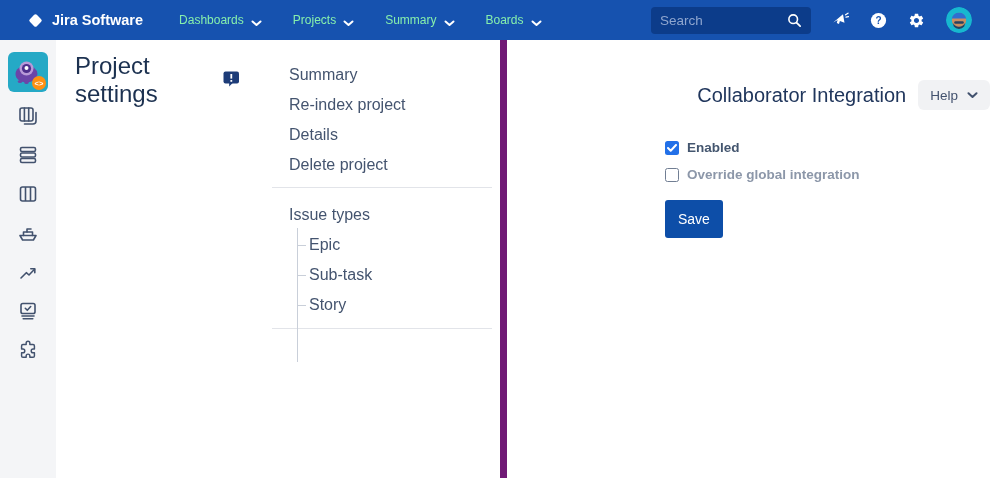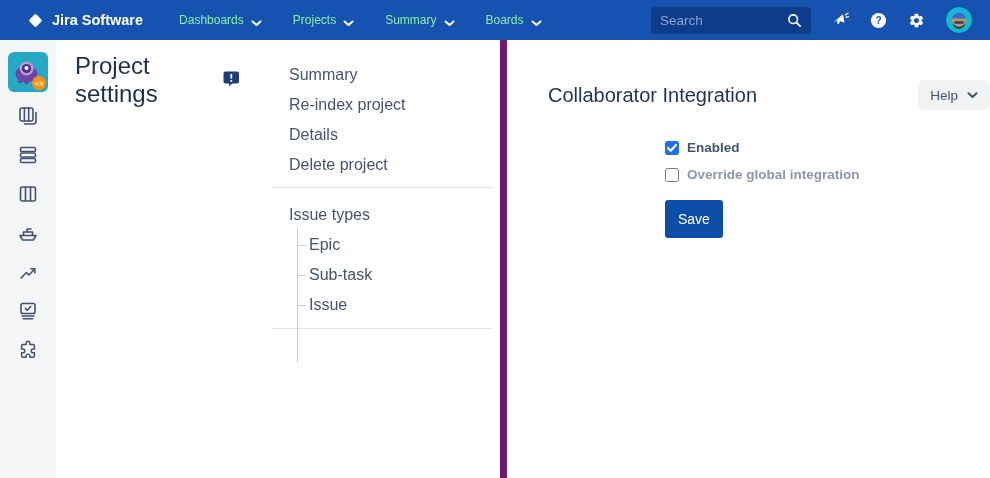--- a/index.html
+++ b/index.html
@@ -40,21 +40,21 @@
   .nav-divider { height:1px; background:#e2e4e9; margin:7px 8px 12px 2px; }
   .nav-divider.bottom { margin:8px 8px 0 2px; }
   .tree { position:relative; }
   .tree::before { content:''; position:absolute; left:27px; top:-2px; height:134px; width:1px; background:#c9cfd9; }
   .tree .nav-item { position:relative; padding-left:39px; }
   .tree .nav-item::before { content:''; position:absolute; left:27px; top:15px; width:9px; height:1px; background:#c9cfd9; }
 
   
   .content { flex:1; padding:40px 0 0 41px; min-width:0; }
   .content-inner { width:442px; }
-  .content-head { display:flex; align-items:center; justify-content:space-between; height:30px; }
+  .content-head { display:flex; align-items:center; justify-content:flex-end; height:30px;gap:12px; }
   .content-title { font-size:20px; font-weight:500; color:#20365c; }
   .help-btn { display:flex; align-items:center; gap:9px; background:#f1f2f4; border:none; border-radius:6px;
     color:#42526e; font-family:inherit; font-size:13.5px; font-weight:500; height:30px; padding:0 12px; cursor:pointer; }
   .form { margin-left:117px; margin-top:30px; }
   .check-row { display:flex; align-items:center; gap:8px; margin-bottom:12px; font-size:13.5px; font-weight:bold; cursor:default; }
   .check-row .cb { width:14px; height:14px; border-radius:2.5px; flex-shrink:0; cursor:pointer; display:flex; align-items:center; justify-content:center; }
   .cb.checked { background:#2270e8; }
   .cb.unchecked { background:#fff; border:1.5px solid #717e93; }
   .lbl-dark { color:#44566f; }
   .lbl-muted { color:#8c97a9; }
@@ -234,21 +234,21 @@
       <div class="settings-nav">
         <div class="nav-item">Summary</div>
         <div class="nav-item">Re-index project</div>
         <div class="nav-item">Details</div>
         <div class="nav-item">Delete project</div>
         <div class="nav-divider"></div>
         <div class="nav-item">Issue types</div>
         <div class="tree">
           <div class="nav-item">Epic</div>
           <div class="nav-item">Sub-task</div>
-          <div class="nav-item">Issue</div>
+          <div class="nav-item">Story</div>
         </div>
         <div class="nav-divider bottom"></div>
       </div>
 
       <div class="content">
         <div class="content-inner">
           <div class="content-head">
             <div class="content-title">Collaborator Integration</div>
             <button class="help-btn">
               <span>Help</span>

